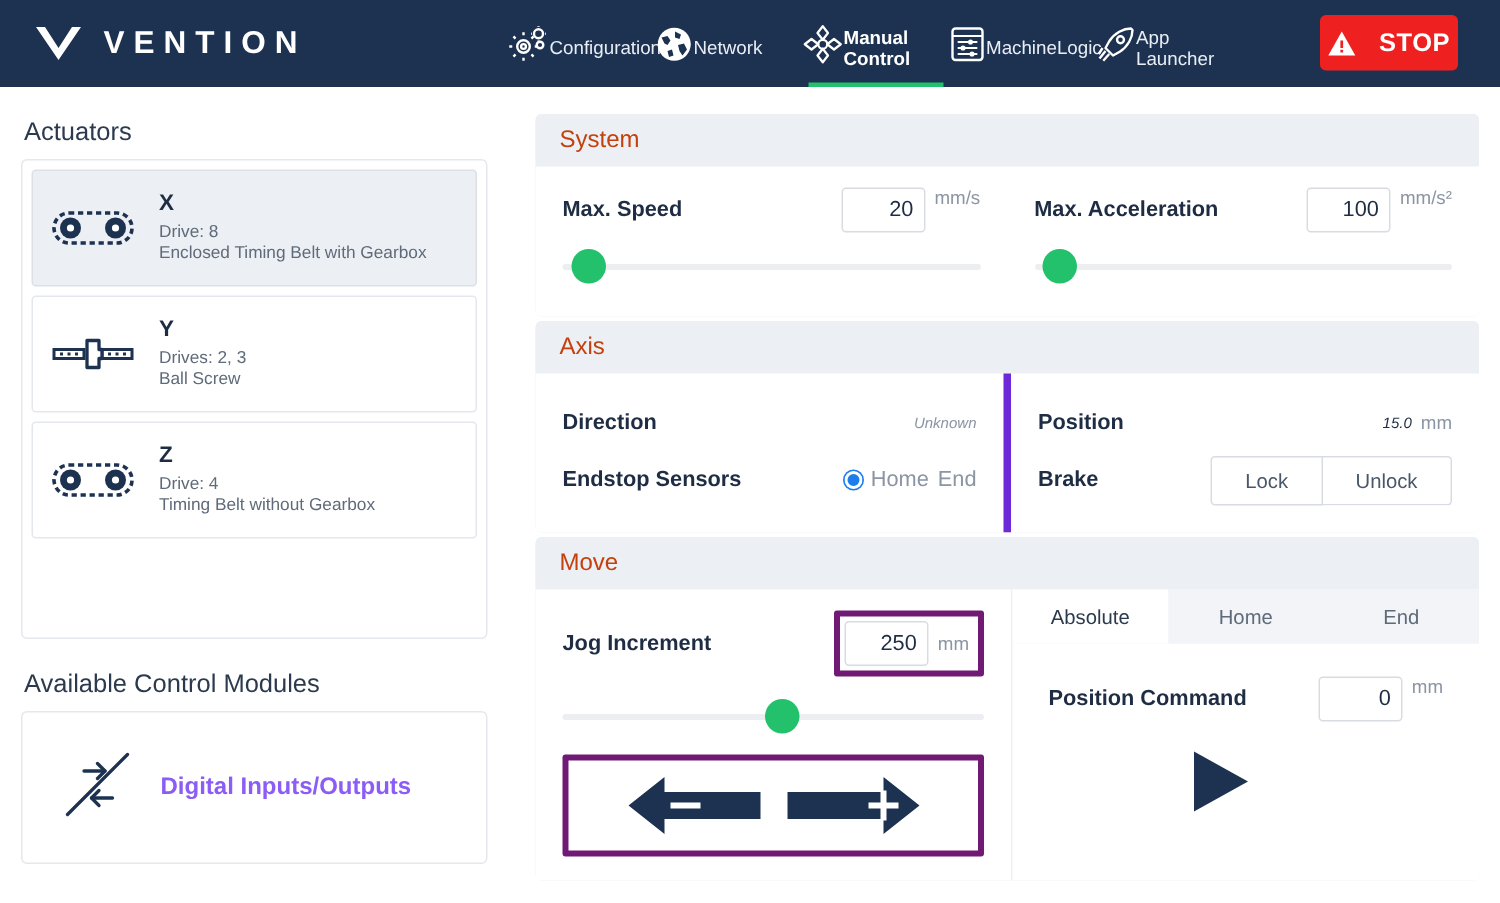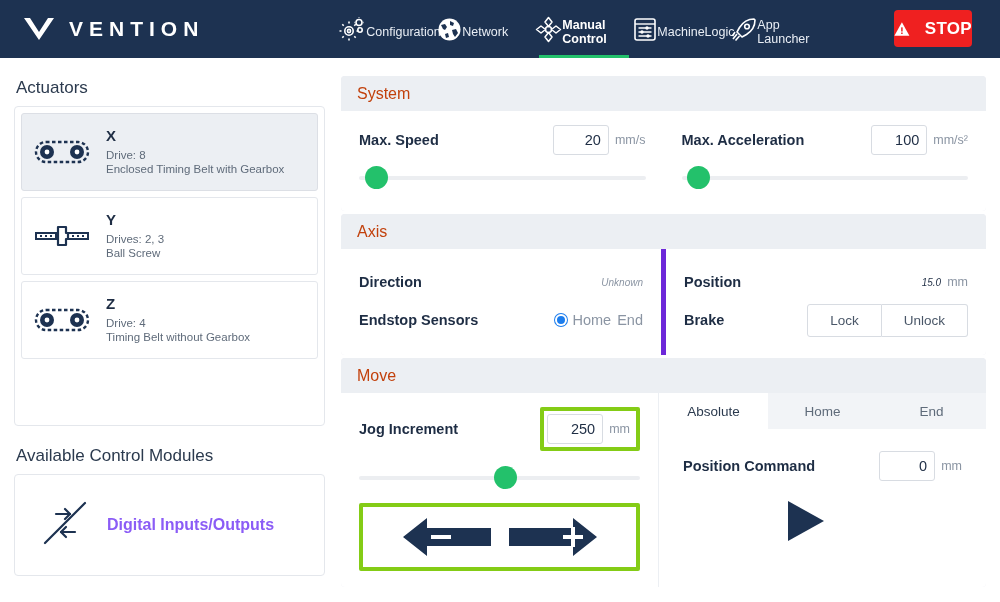--- a/index.html
+++ b/index.html
@@ -61,32 +61,32 @@
     left: 4px; right: 4px; bottom: 0;
     height: 3px;
     background: #23c16b;
   }
   .stop-btn {
     position: absolute;
     right: 28px; top: 10px;
     background: #ef2020;
     border: none;
     border-radius: 4px;
-    width: 78px; height: 37px;
+    width: 92px; height: 37px;
     display: flex; align-items: center; justify-content: center;
     gap: 15px;
     cursor: pointer;
   }
   .stop-label { color:#fff; font-size: 17px; font-weight: bold; letter-spacing: .3px; }
 
   
   .main {
     display: flex;
     padding: 0 14px;
-    gap: 16px;
+    gap: 32px;
   }
   .left-col { width: 311px; flex: 0 0 311px; }
   .right-col { flex: 1; padding-top: 18px; }
 
   .section-title {
     font-size: 17px;
     color: #2b3a4e;
     margin: 20px 0 8px 2px;
     font-weight: normal;
   }
@@ -134,21 +134,21 @@
     background: #ffffff;
     display: flex;
   }
 
   
   .sys-half { flex: 1; padding: 14px 18px 20px 18px; }
   .sys-row { display: flex; align-items: center; }
   .sys-label { font-size: 14.5px; font-weight: bold; color:#1e2d44; }
   .numbox {
     margin-left: auto;
-    display: flex; align-items: center;
+    display: flex; 
   }
   .num-input {
     width: 56px; height: 30px;
     border: 1px solid #d8dce2;
     border-radius: 3px;
     background: #fff;
     text-align: right;
     padding-right: 7px;
     font-family: "Liberation Sans", sans-serif;
     font-size: 14.5px;
@@ -194,21 +194,21 @@
     cursor: pointer;
   }
   .seg-btn:first-child { border-radius: 3px 0 0 3px; }
   .seg-btn:last-child { border-radius: 0 3px 3px 0; border-left: none; }
 
   
   .move-body { display: flex; background: #fff; }
   .move-left { width: 318px; flex: 0 0 318px; padding: 14px 18px 16px 18px; border-right: 1px solid #eceff3; }
   .move-right { flex: 1; display: flex; flex-direction: column; }
 
-  .hl-box { border: 4px solid #84cc16; border-radius: 2px; }
+  .hl-box { border: 4px solid #701a75; border-radius: 2px; }
   .jog-numbox { display: inline-flex; align-items: center; padding: 3px 6px 3px 3px; }
 
   .tabs { display: flex; background: #f2f4f7; }
   .tab {
     flex: 1;
     text-align: center;
     font-size: 13.5px;
     color: #5f6b7a;
     padding: 11px 0 10px 0;
     cursor: pointer;

